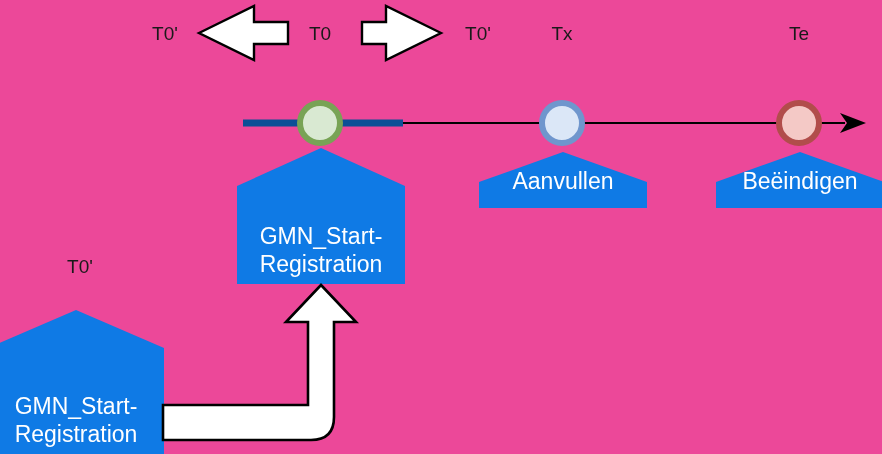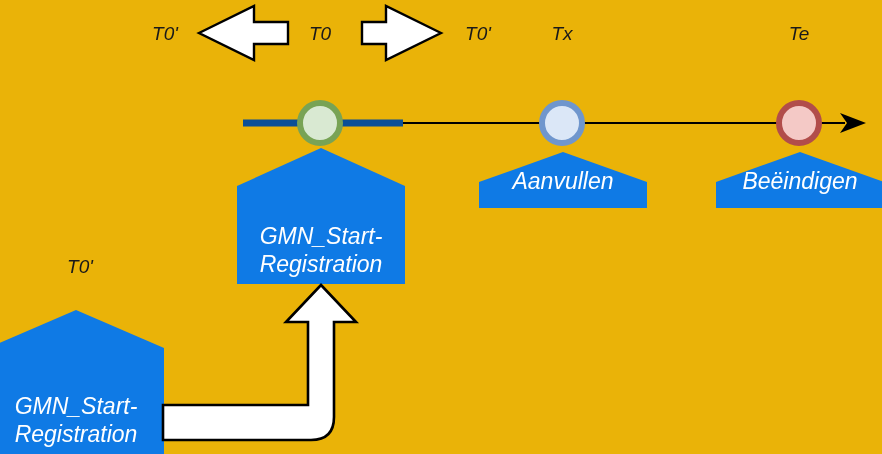--- a/index.html
+++ b/index.html
@@ -7,23 +7,22 @@
     padding: 0;
     background: #ffffff;
   }
   body {
     font-family: "Liberation Sans", sans-serif;
   }
   #canvas {
     position: relative;
     width: 882px;
     height: 454px;
-    background: #eab308;
+    background: #ec4899;
     overflow: hidden;
-    font-style: italic;
   }
   #diagram-svg {
     position: absolute;
     left: 0;
     top: 0;
     width: 882px;
     height: 454px;
   }
   .tick-label {
     font-family: "Liberation Sans", sans-serif;

